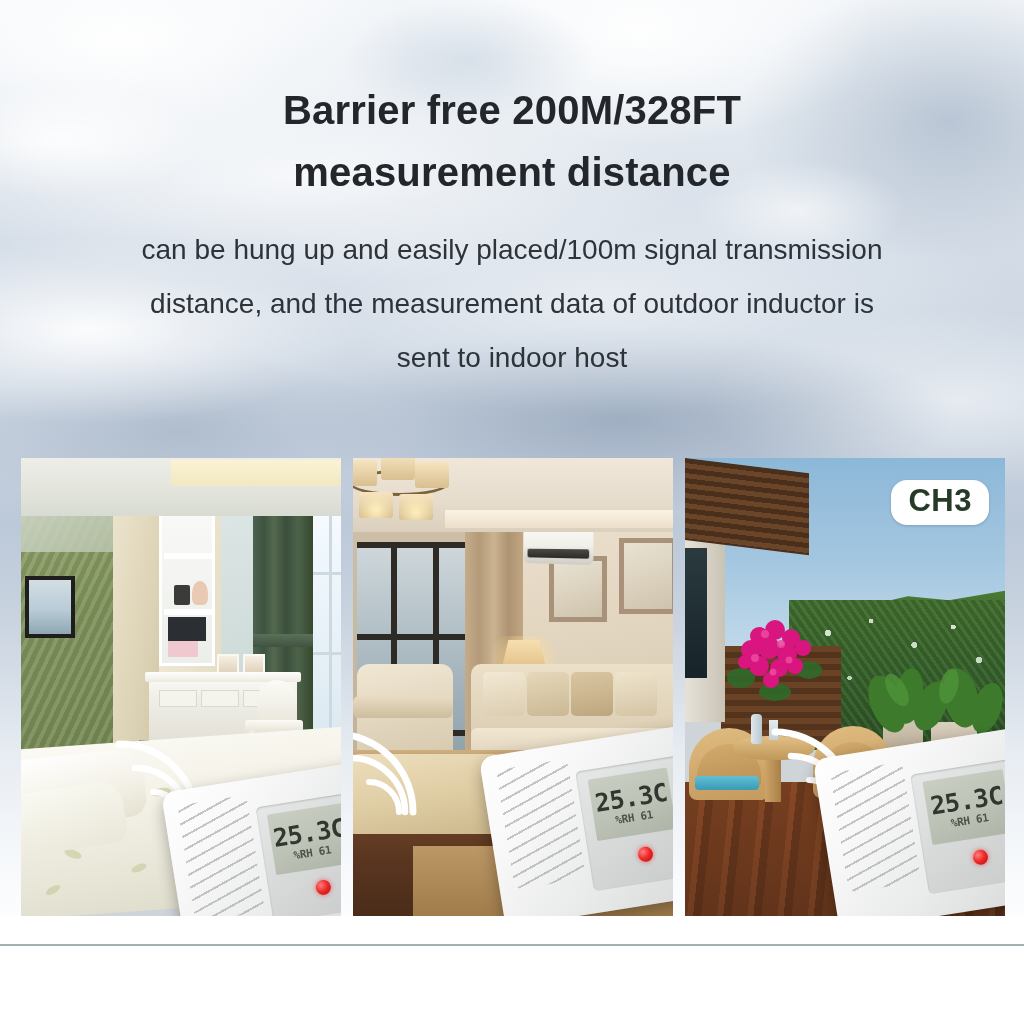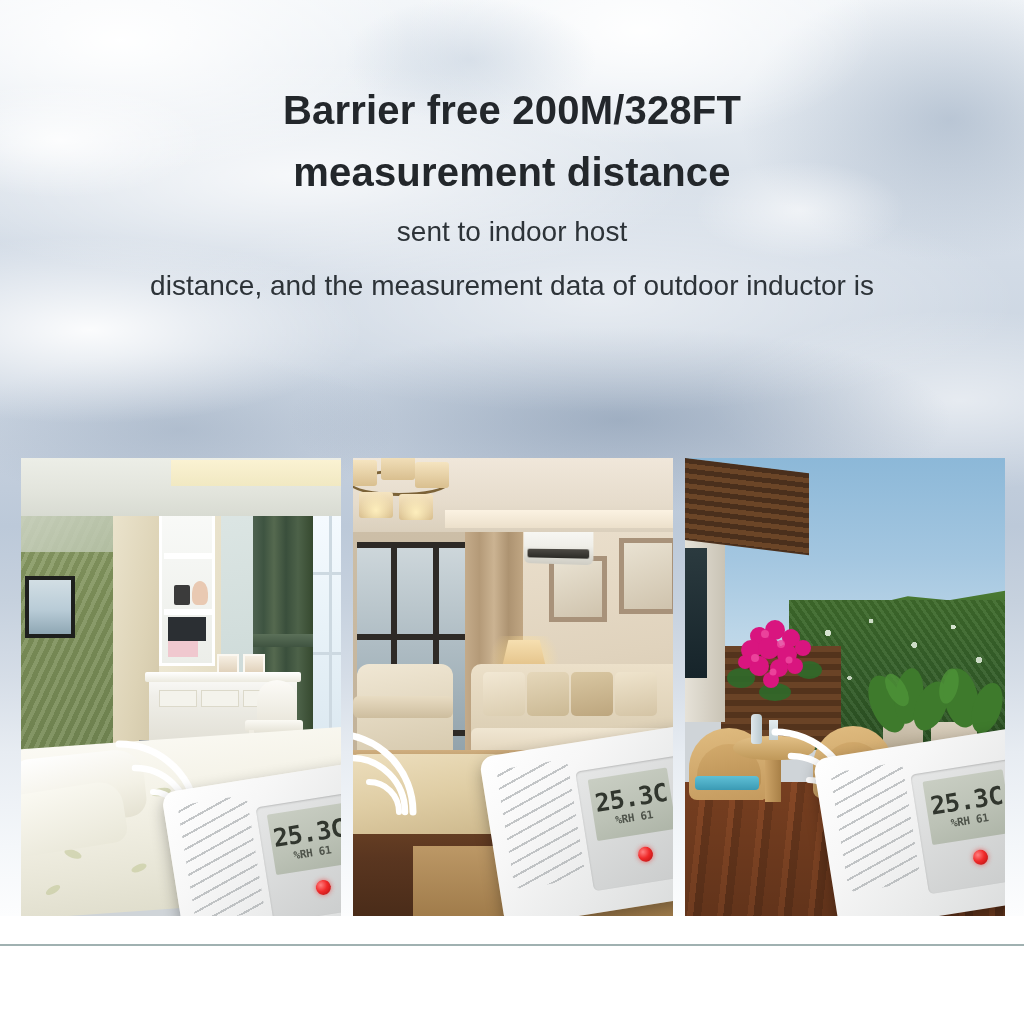--- a/index.html
+++ b/index.html
@@ -302,22 +302,23 @@
     background:#8fa3a3; opacity:.85; z-index:8; }
 </style>
 </head>
 <body>
 
 <div id="sky"></div>
 
 <div id="textblock">
   <div class="title-line" id="title1">Barrier free 200M/328FT</div>
   <div class="title-line" id="title2">measurement distance</div>
+  <div class="sub-line" id="sub1">can be hung up and easily placed/100m signal transmission</div>
+  <div class="sub-line" id="sub2">distance, and the measurement data of outdoor inductor is</div>
   <div class="sub-line" id="sub3">sent to indoor host</div>
-  <div class="sub-line" id="sub2">distance, and the measurement data of outdoor inductor is</div>
 </div>
 
 <div id="panels">
 
   <div class="panel">
     <div class="scene">
       <div class="bd-wallR"></div>
       <div class="bd-window">
         <div class="bd-win-mull" style="left:0;top:70px;width:44px;height:3px;"></div>
         <div class="bd-win-mull" style="left:0;top:150px;width:44px;height:3px;"></div>
@@ -557,18 +558,19 @@
       <div class="dev-vents"></div>
       <div class="dev-panel">
         <div class="dev-lcd">
           <div class="lcd-main" style="font-size:25px;">25.3C</div>
           <div class="lcd-sub" style="font-size:11px;margin-top:2px;">%RH 61</div>
         </div>
         <div class="dev-led" style="left:46%;top:70%;width:15px;height:15px;"></div>
       </div>
     </div>
 
+    <div class="badge">CH3</div>
   </div>
 
 </div>
 
 <div id="bottom-white"></div>
 <div id="divider"></div>
 
 </body></html>

